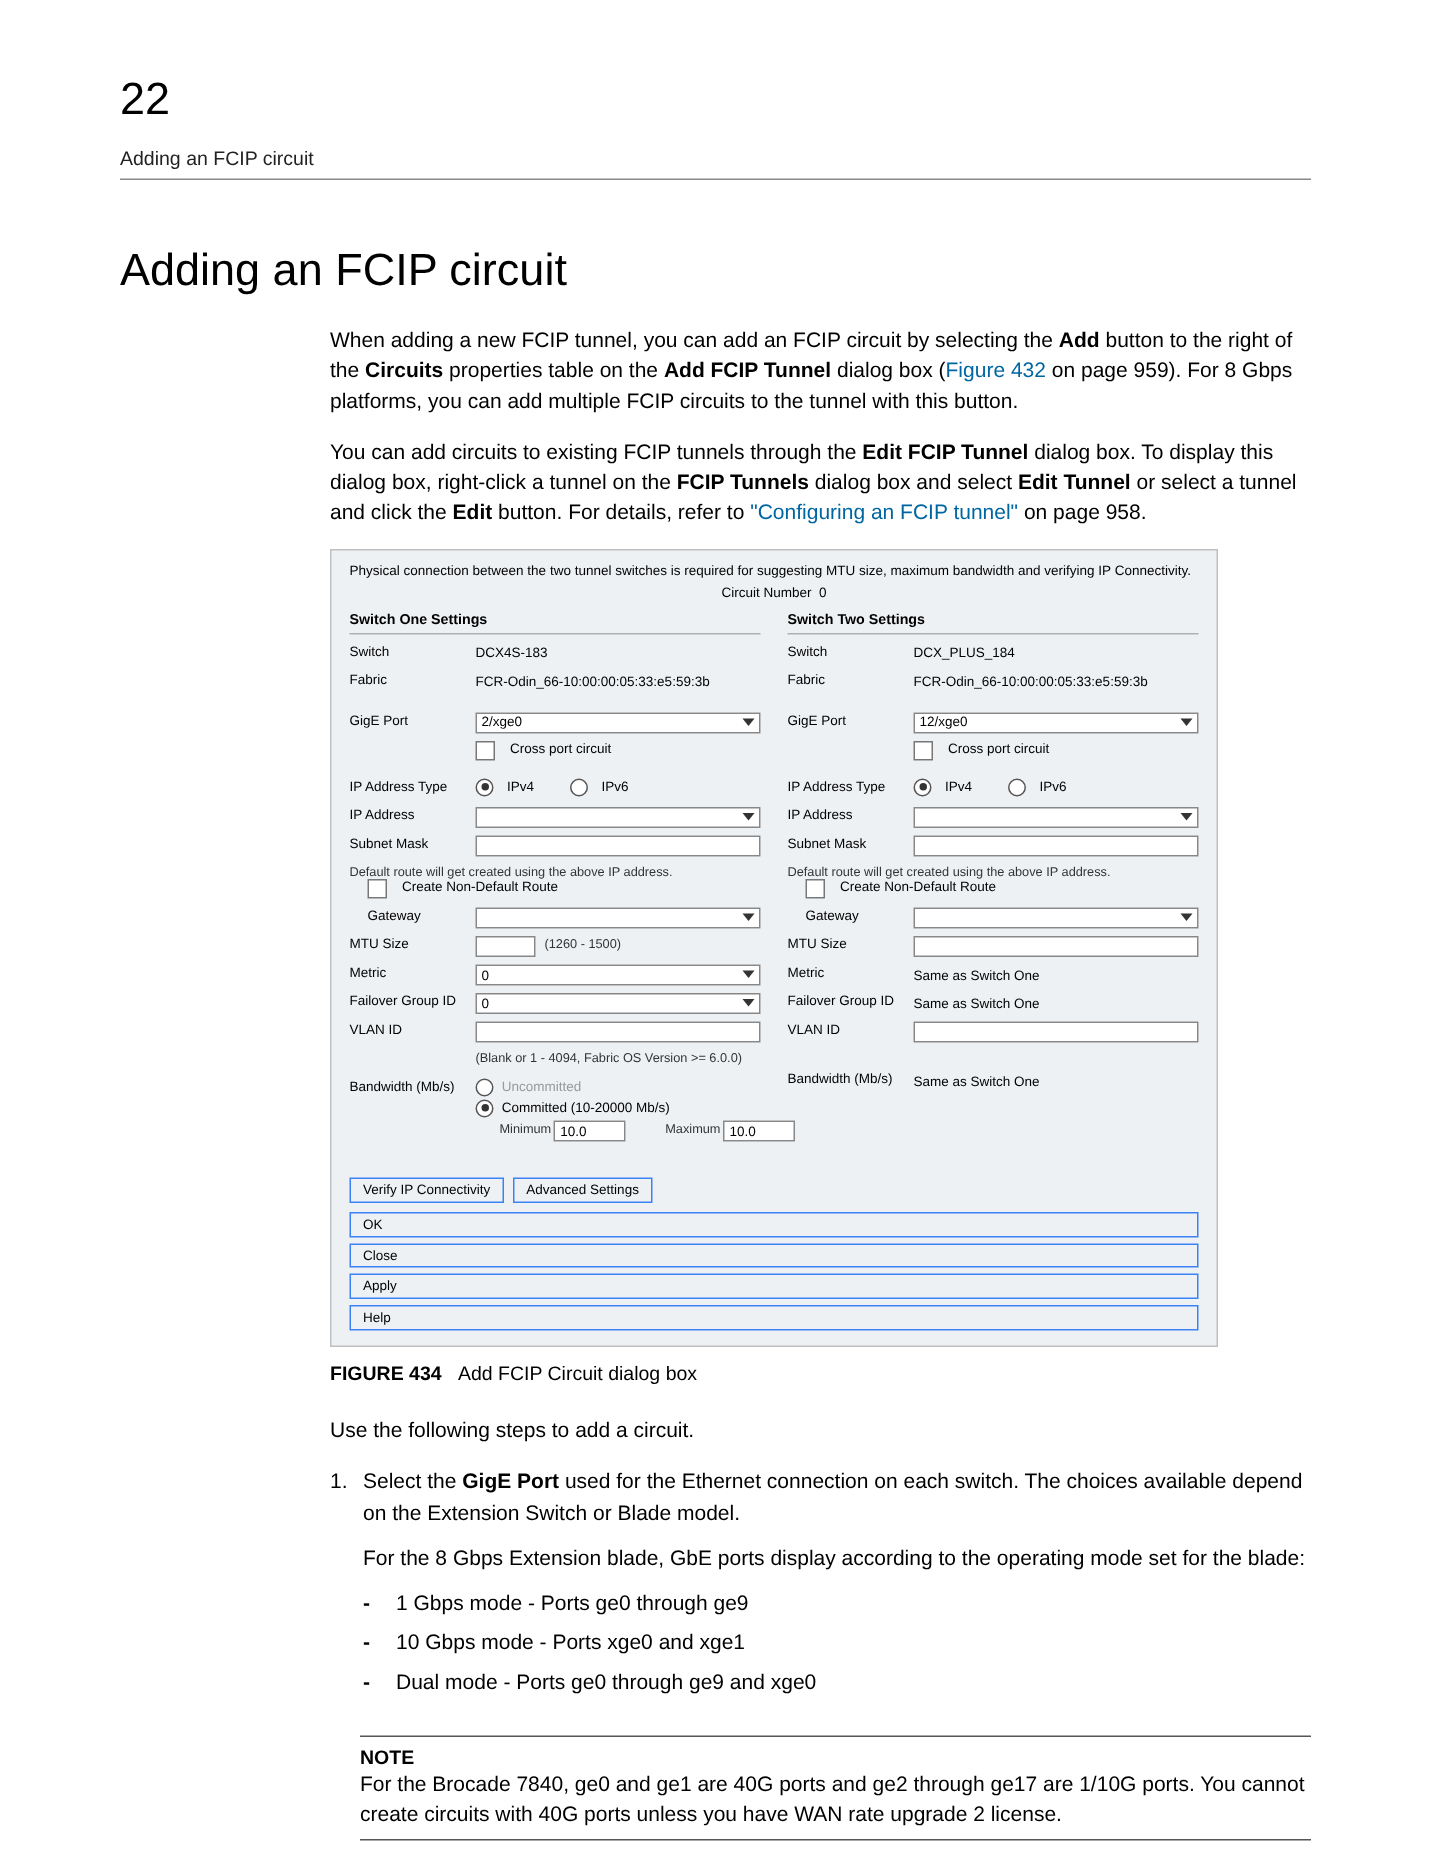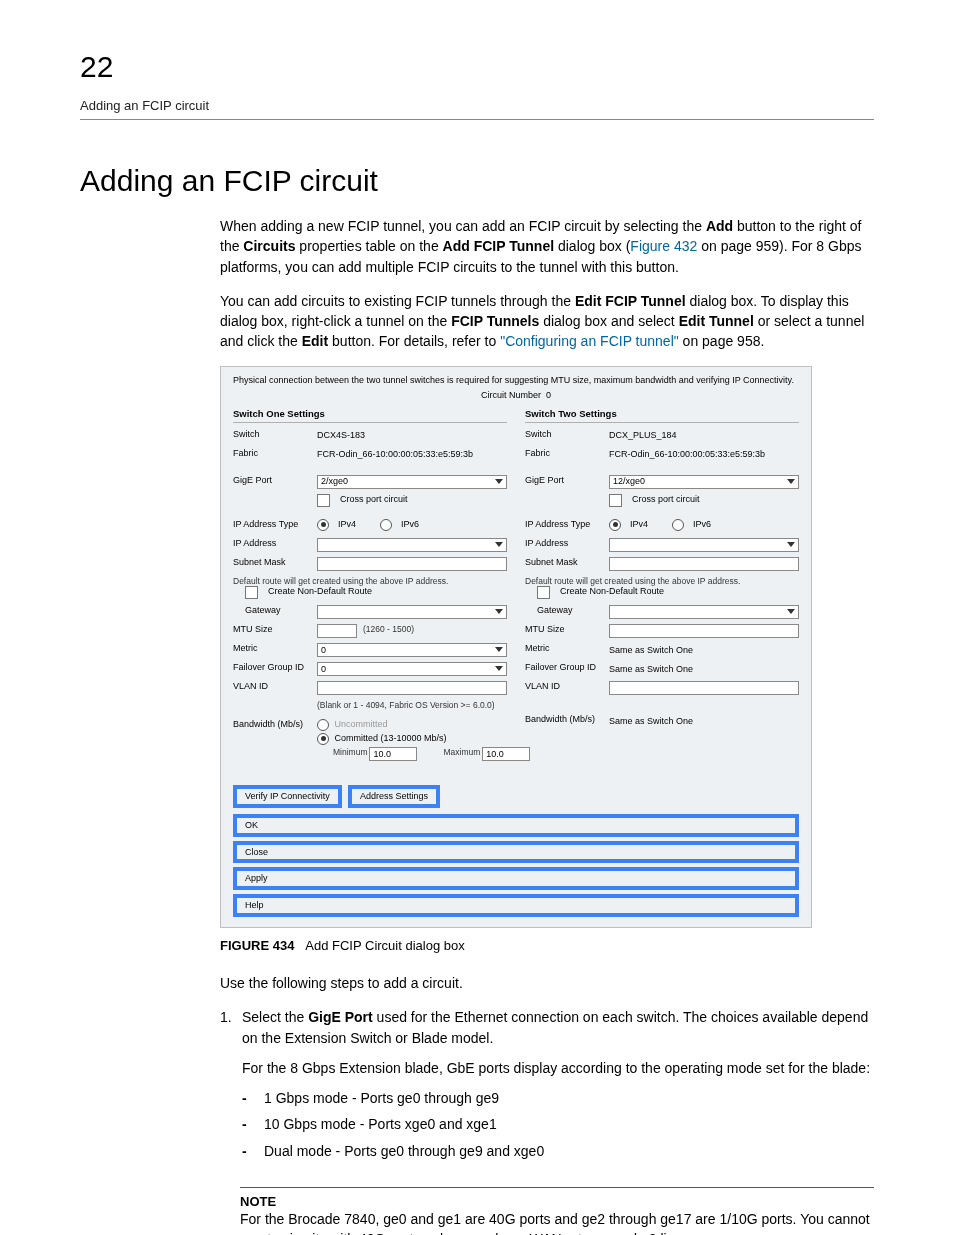--- a/index.html
+++ b/index.html
@@ -157,21 +157,21 @@
   .indent { padding-left: 12px; }
   .bw-inputs {
     display: flex;
     gap: 26px;
     margin-top: 2px;
   }
   .bw-inputs .bwcol { display:flex; flex-direction:row; gap:2px; }
   .bw-inputs .bwcol .finput { width: 48px; }
   .btn {
     background: #eef1f4;
-    border: 4px solid #3b82f6;
+    border: 1px solid #3b82f6;
     padding: 2px 8px;
     font-size: 9px;
     display: inline-block;
   }
   .dlg-bottom-left {
     display: flex;
     gap: 6px;
     margin-top: 24px;
   }
   .dlg-bottom-right {
@@ -327,38 +327,38 @@
             <span class="flabel">Bandwidth (Mb/s)</span>
             <div style="flex:1">
               <div>
                 <span class="rad"></span>
                 <span style="color:#999">Uncommitted</span>
               </div>
               <div style="margin-top:2px">
                 <span class="rad">
                     <span class="dot"></span>
                   </span>
-                <span>Committed (13-10000 Mb/s)</span>
+                <span>Committed (10-20000 Mb/s)</span>
               </div>
               <div class="bw-inputs" style="padding-left:16px">
                 <div class="bwcol">
                   <span class="smalltxt">Minimum</span>
                   <span class="finput">10.0</span>
                 </div>
                 <div class="bwcol">
                   <span class="smalltxt">Maximum</span>
                   <span class="finput">10.0</span>
                 </div>
               </div>
             </div>
           </div>
 
           <div class="dlg-bottom-left">
             <span class="btn">Verify IP Connectivity</span>
-            <span class="btn">Address Settings</span>
+            <span class="btn">Advanced Settings</span>
           </div>
         </div>
 
         <div class="col">
           <div class="sect-title">Switch Two Settings</div>
 
           <div class="frow">
             <span class="flabel">Switch</span>
             <span class="finput ro">DCX_PLUS_184</span>
           </div>

